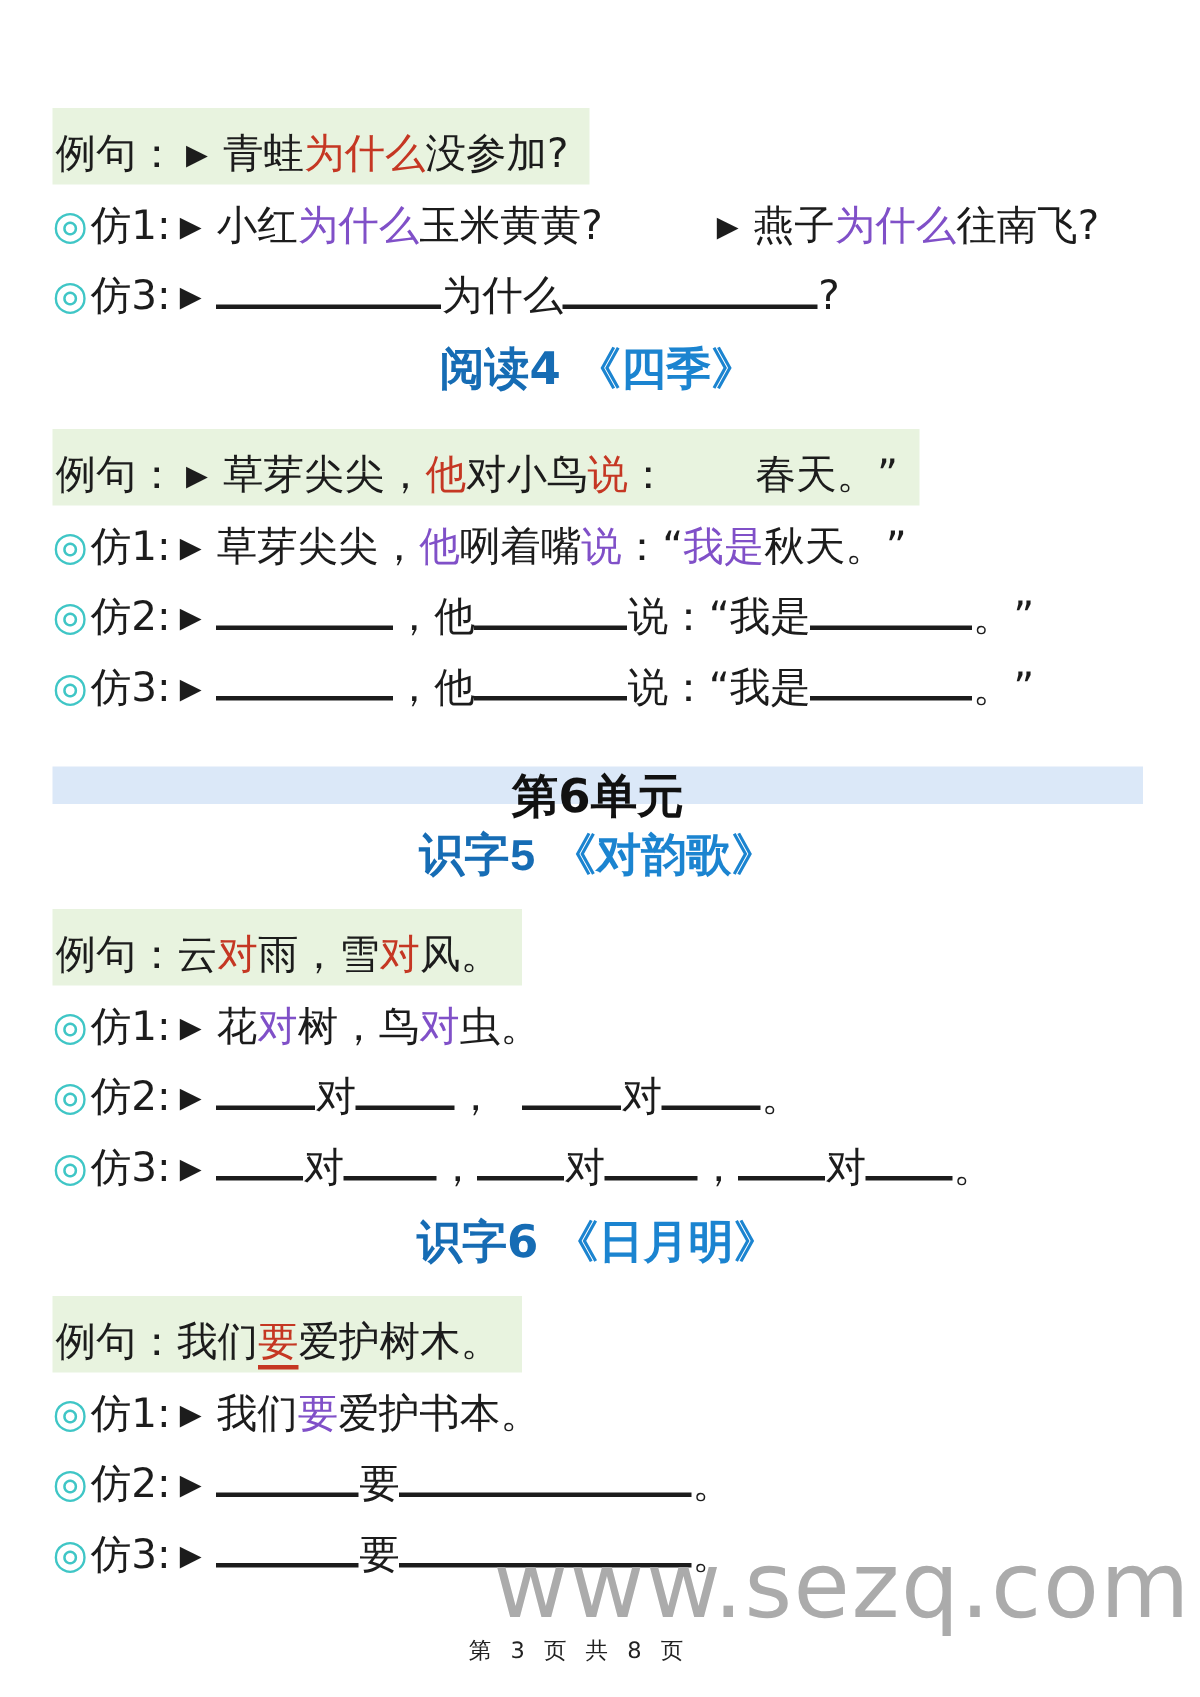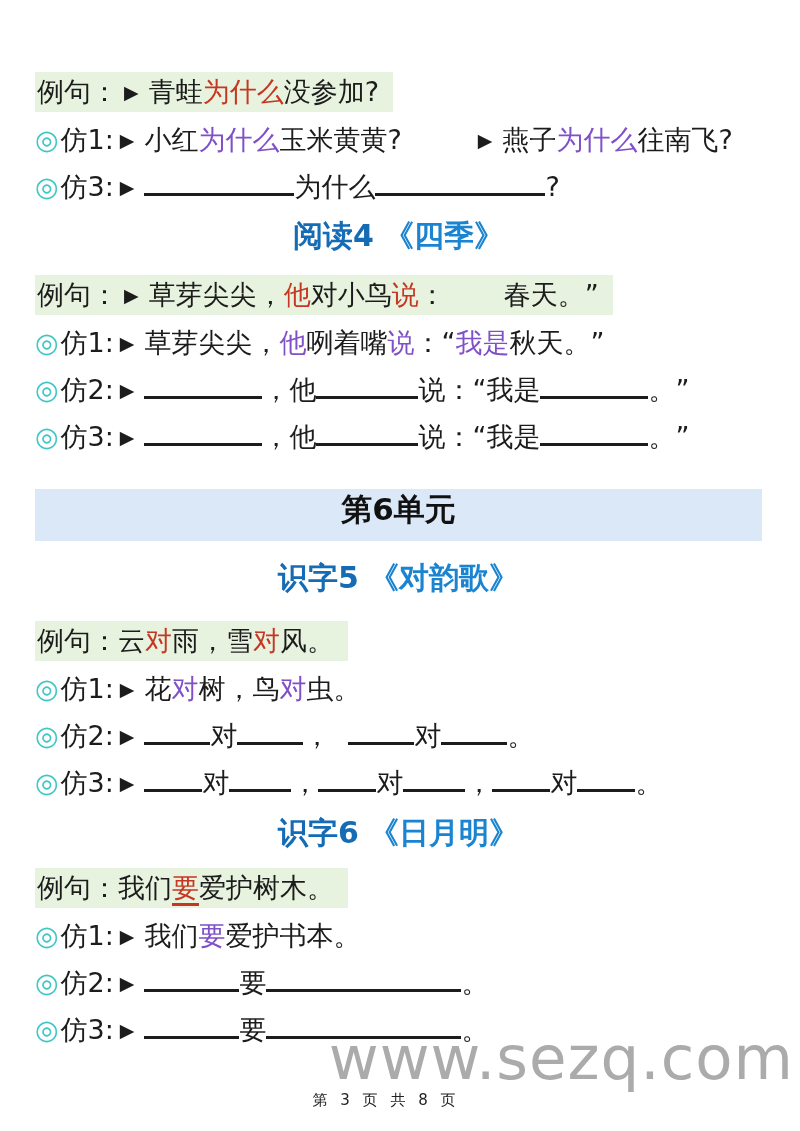--- a/index.html
+++ b/index.html
@@ -6,42 +6,42 @@
   .page {
     position:relative; width:800px; height:1131px; overflow:hidden;
     background:#ffffff; font-family:"DejaVu Sans", sans-serif;
     color:#1c1c1c;
   }
   .content { padding:72px 20px 0 35px; font-size:27px; }
   .row { height:38px; line-height:38px; margin-bottom:9px; white-space:nowrap; }
   .ex-row { margin-bottom:9px; white-space:nowrap; }
   .hl-green {
     display:inline-block; background:#e8f3df;
-    line-height:40px; padding:0 14px 0 2px;
+    line-height:40px; padding:11px 14px 0 2px;
   }
   .red { color:#c53723; }
   .red-u { color:#c53723; border-bottom:3px solid #c53723; }
   .purple { color:#8050c8; }
   .circle { color:#3fc6c6; font-weight:bold; margin-right:2px; }
   .arrow { font-size:19px; vertical-align:2px; margin:0 10px 0 6px; }
   .blank {
     display:inline-block; border-bottom:3px solid #1c1c1c; height:4px;
   }
   .gap { display:inline-block; }
   .heading {
     width:727px; text-align:center; font-weight:bold;
     font-size:30px; line-height:42px; white-space:nowrap;
   }
   .h-b { margin:8px 0 18px 0; }
-  .h-d { margin:0 0 22px 0; }
+  .h-d { margin:0 0 12px 0;font-family:Liberation Mono, monospace; }
   .h-e { margin:10px 0 14px 0; }
   .lesson-no { color:#166cb4; }
   .lesson-title { color:#1b84d0; margin-left:10px; }
   .banner {
-    width:727px; height:52px; line-height:40px; background:#dbe8f8;
+    width:727px; height:25px; line-height:40px; background:#dbe8f8;
     text-align:center; font-size:31px; font-weight:bold; color:#111111;
     margin:33px 0 16px 0;
   }
   .watermark {
     position:absolute; top:1022px; right:6px;
     font-size:61px; color:#ababab; letter-spacing:1px;
     font-family:"DejaVu Sans", sans-serif;
   }
   .footer {
     position:absolute; top:1091px; left:0; width:772px;

